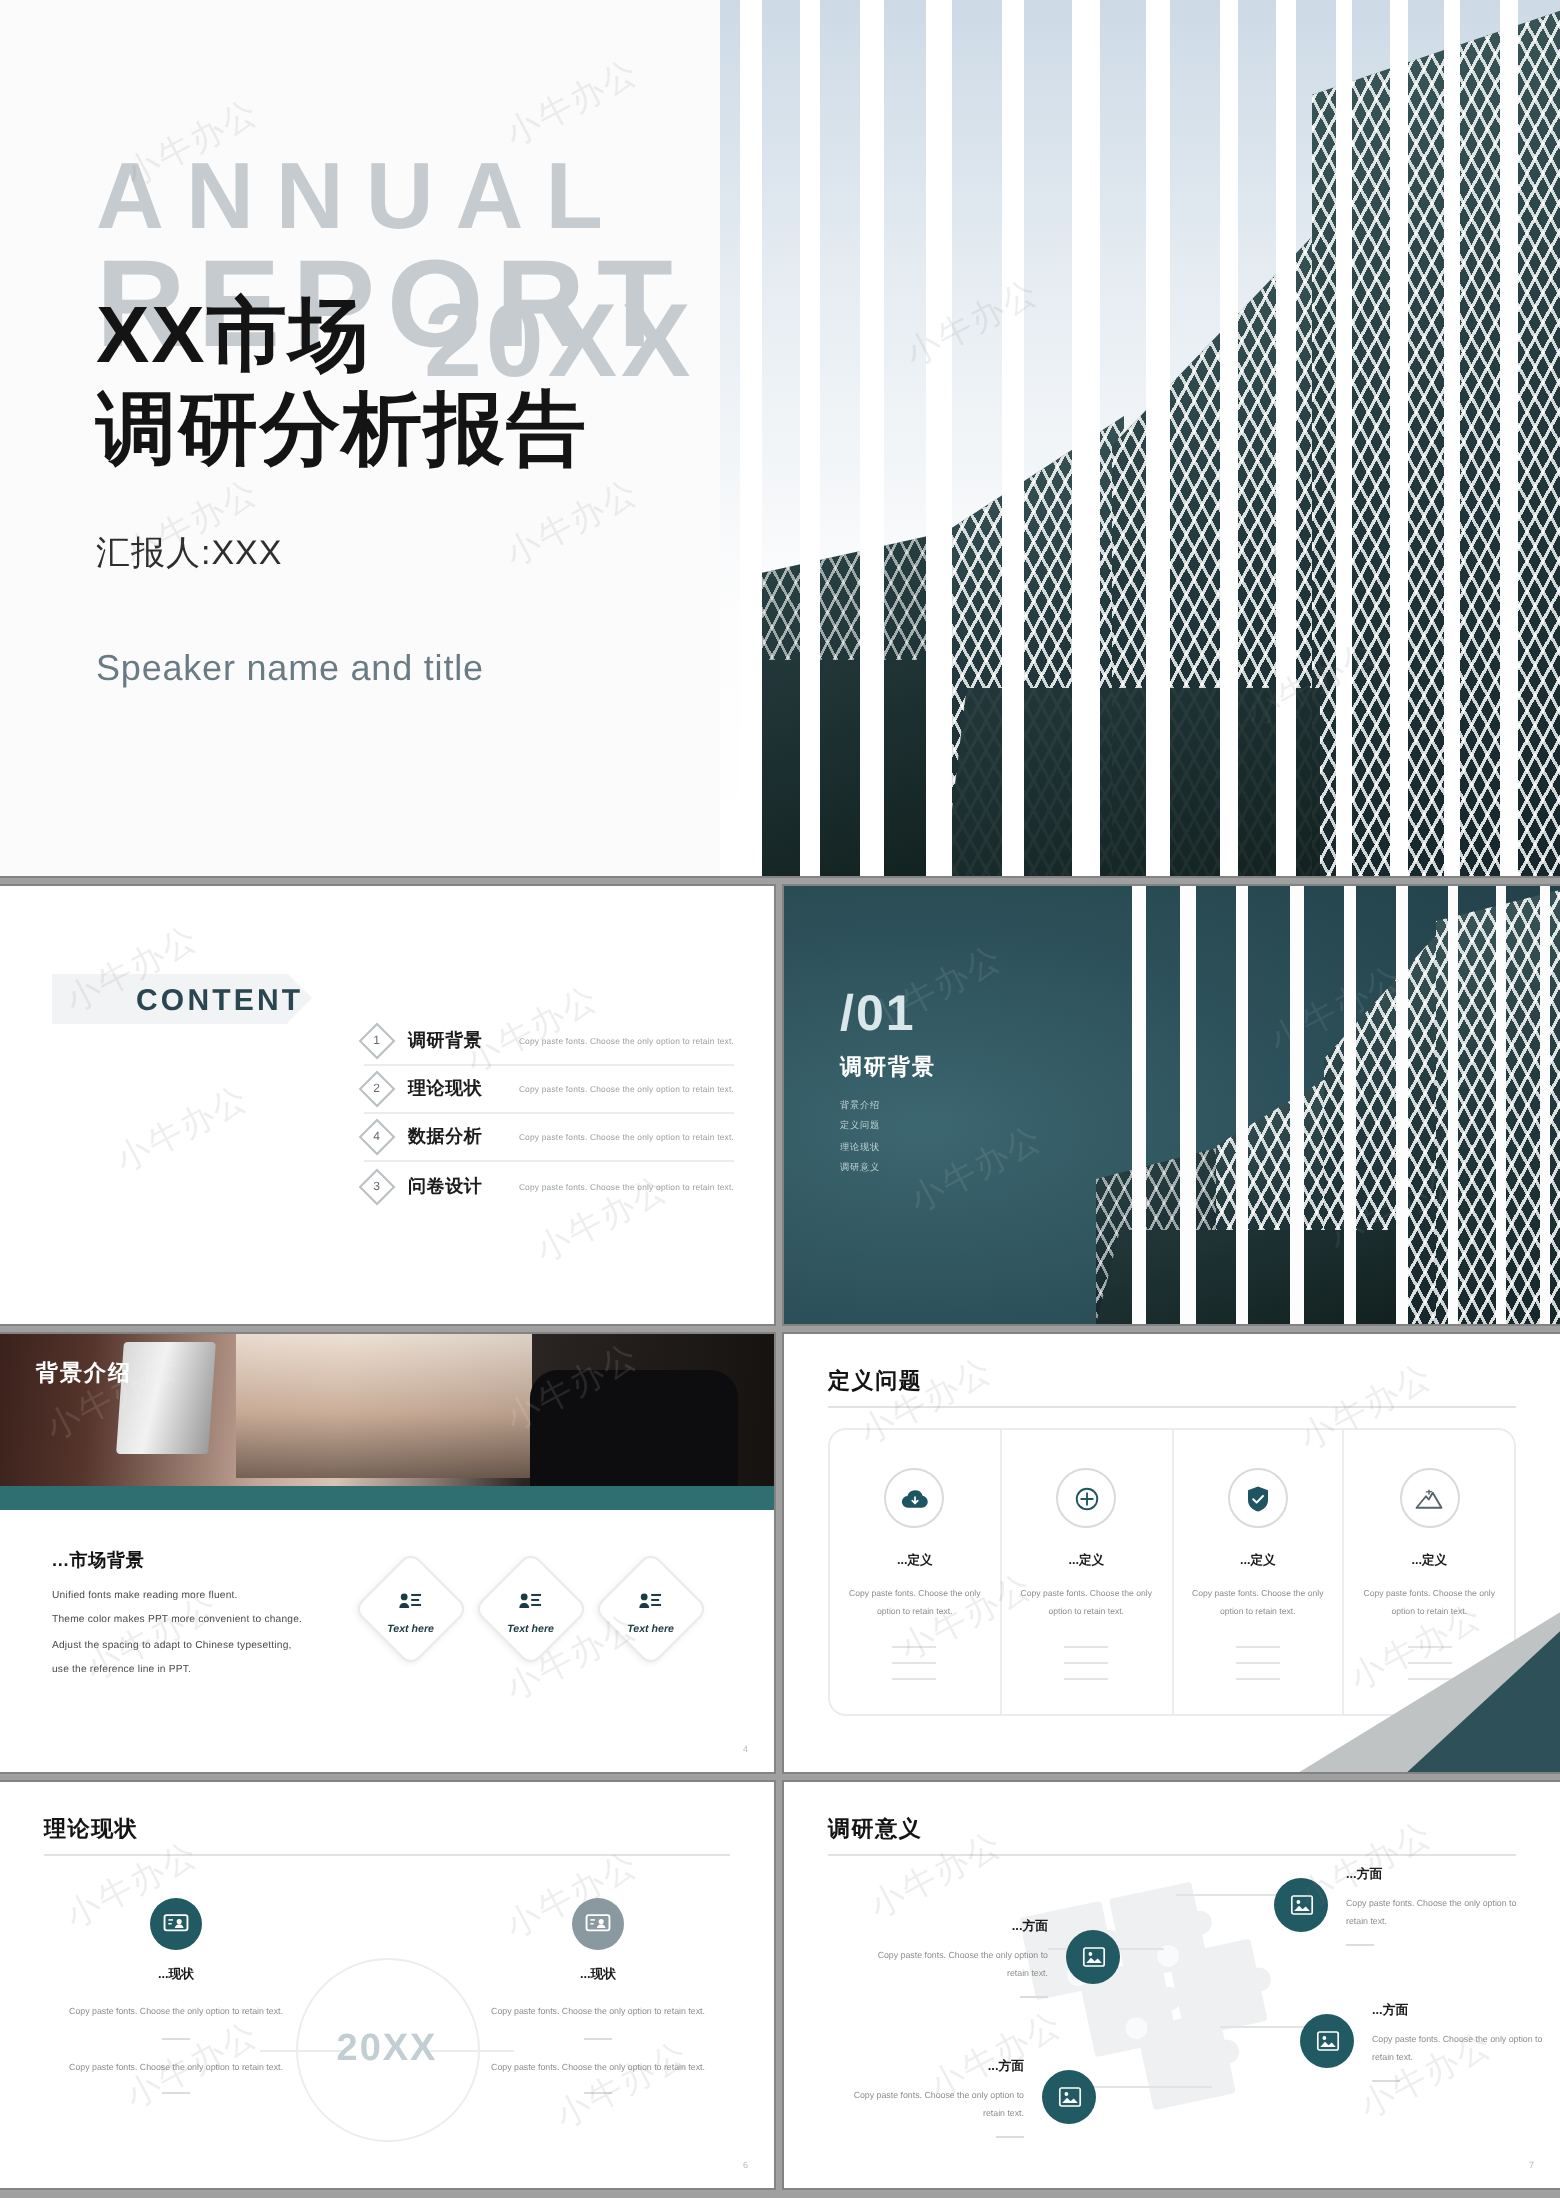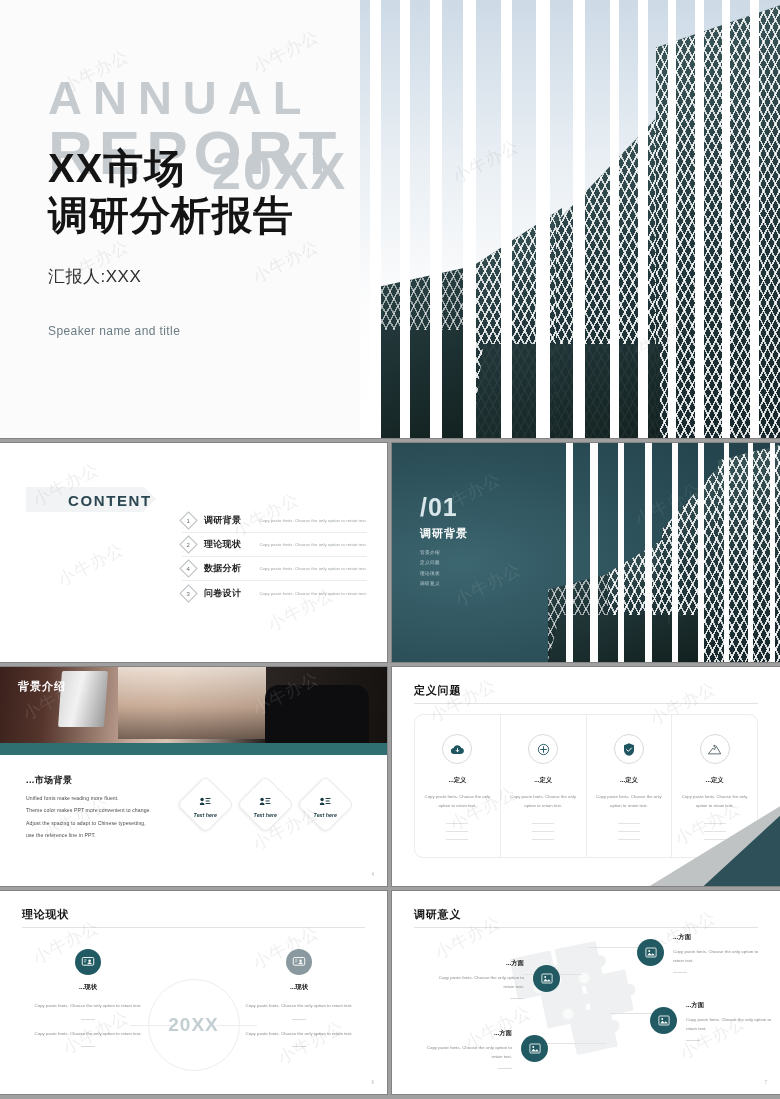--- a/index.html
+++ b/index.html
@@ -86,21 +86,21 @@
   .year{
     position:absolute; left:164px; top:-4px;
     font-size:52px; font-weight:700; letter-spacing:2px; color:#c6cbd0;
   }
   .cn-title{
     position:relative; z-index:3;
     font-size:40px; font-weight:700; color:#141414;
     line-height:1.18; letter-spacing:1px;
   }
   .reporter{ margin-top:26px; font-size:17px; color:#2e2e2e; letter-spacing:.5px; }
-  .speaker{ margin-top:36px; font-size:12px; color:#6a7b83; letter-spacing:.4px; }
+  .speaker{ margin-top:36px; font-size:18px; color:#6a7b83; letter-spacing:.4px; }
 
   
   #s2{ left:0; top:443px; width:387px; height:219px; }
   .content-tag{
     position:absolute; left:26px; top:44px;
     width:118px; height:25px;
     background:#f2f3f4;
   }
   .content-tag::after{
     content:""; position:absolute; right:-12px; top:0;

